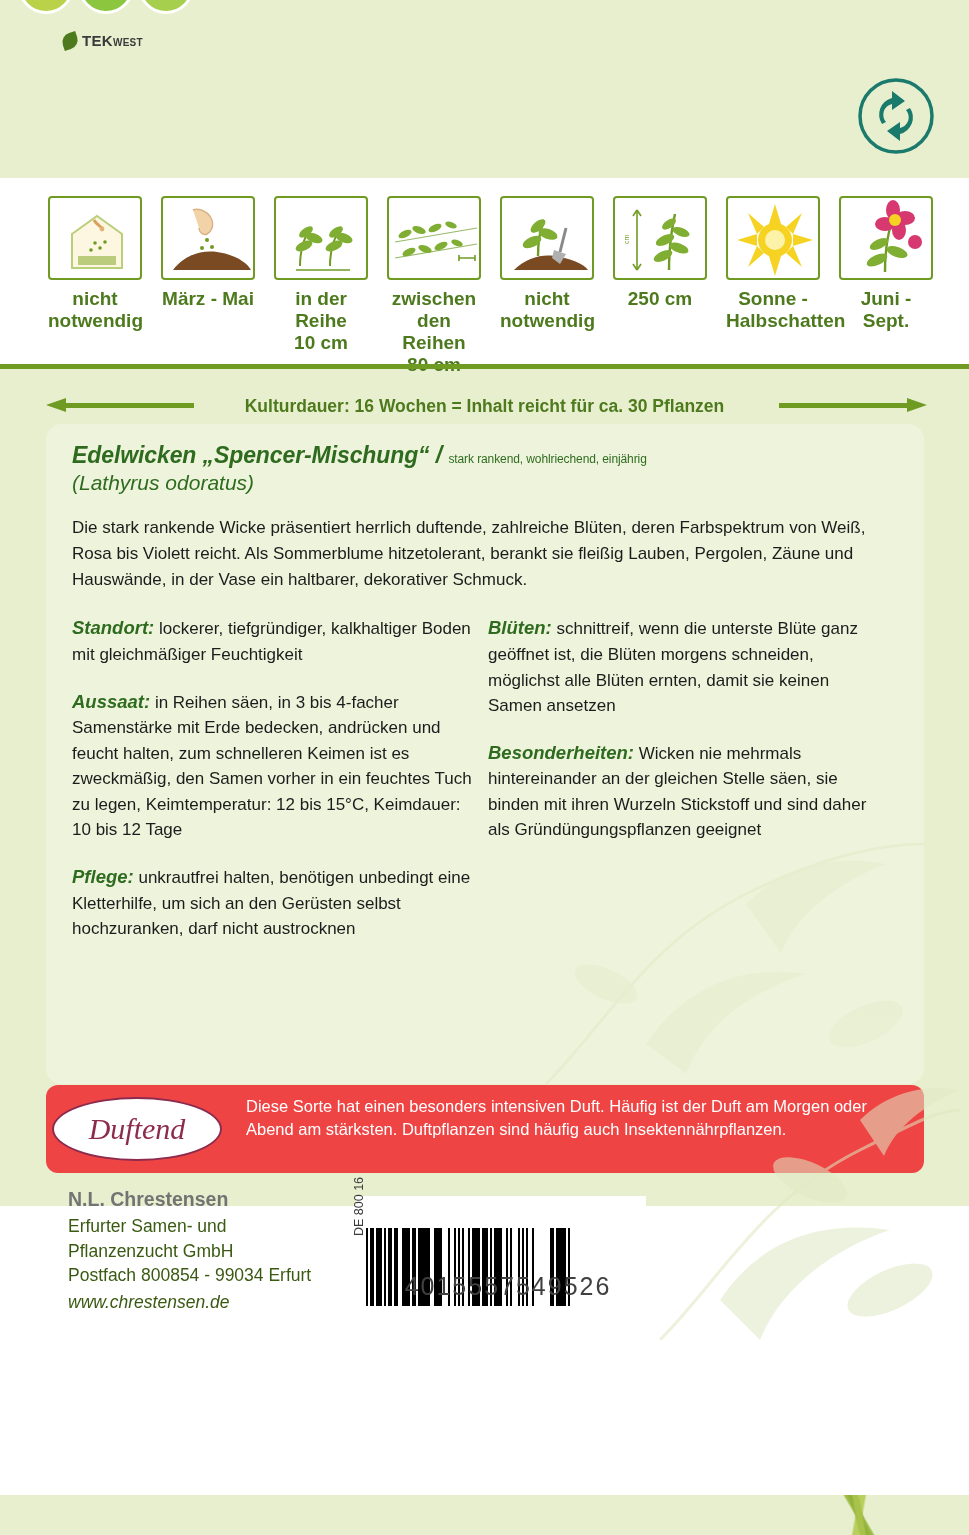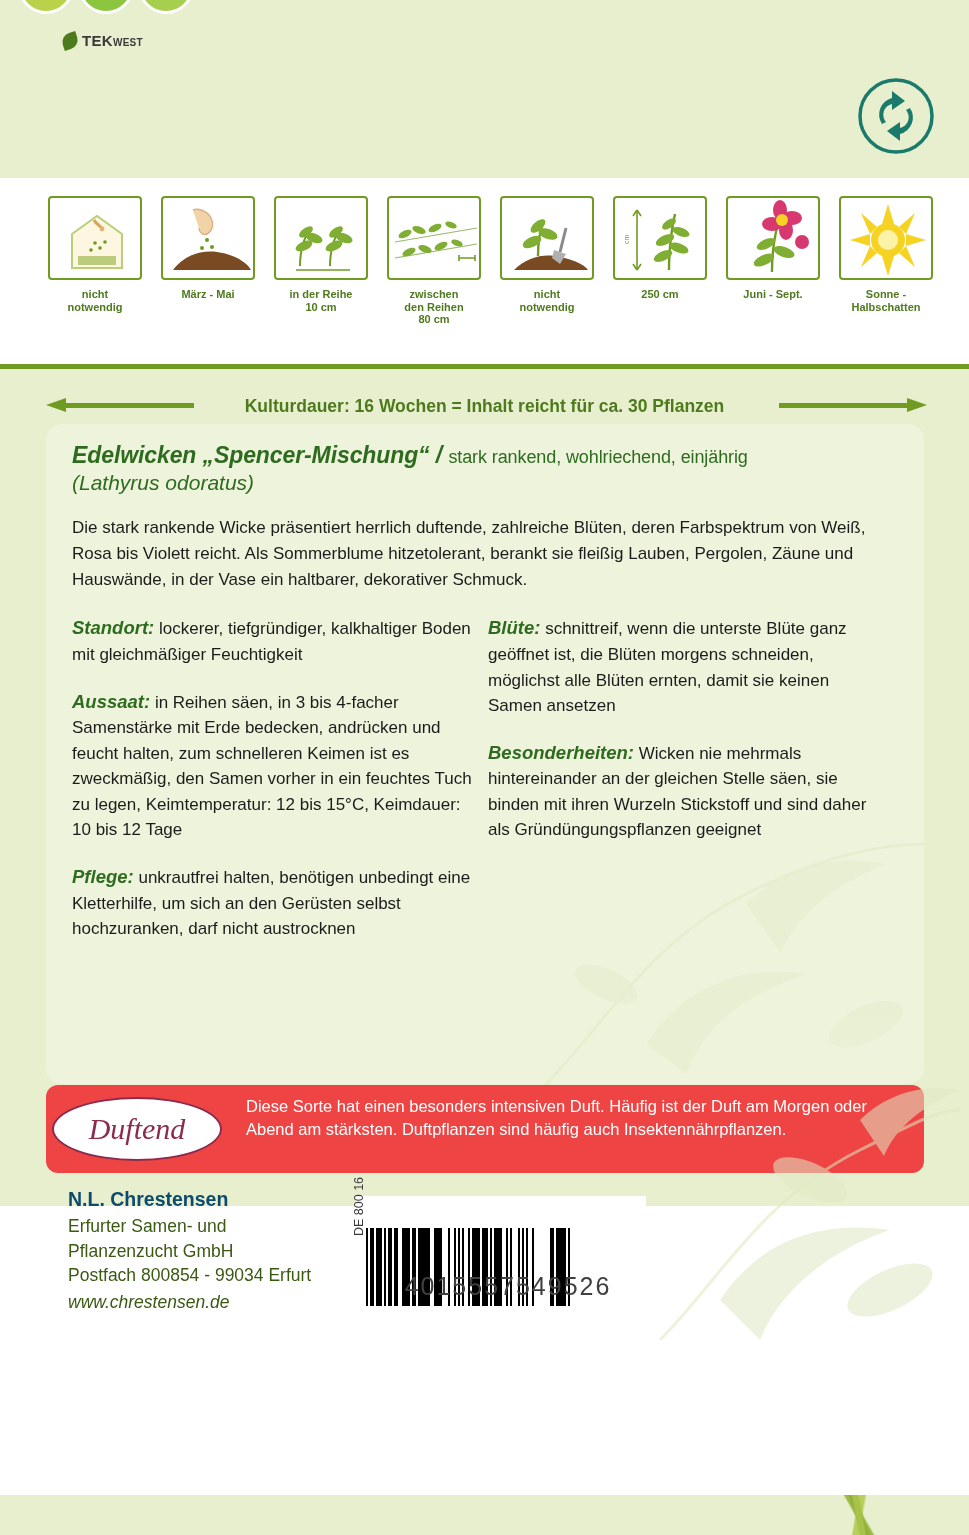--- a/index.html
+++ b/index.html
@@ -84,21 +84,21 @@
     width:94px; height:84px;
     background:#ffffff;
     border:2px solid #6f9b22;
     border-radius:4px;
     position:relative;
     overflow:hidden;
   }
   .icon-label {
     margin-top:8px;
     text-align:center;
-    font-size:11px;
+    font-size:19px;
     font-weight:bold;
     color:#4e7a1e;
     line-height:1.15;
   }
   
   .divider-line {
     position:absolute; left:0; top:364px; width:969px; height:5px;
     background:#6f9b22;
   }
   
@@ -135,21 +135,21 @@
   .panel-ornament {
     position:absolute; inset:0;
     opacity:0.5;
   }
   .panel-inner { position:absolute; left:26px; top:18px; width:828px; }
   .title-line1 {
     font-size:23px; color:#2f6b1f; font-style:italic; font-weight:bold;
     letter-spacing:-0.1px;
   }
   .title-line1 .plain {
-    font-size:18px; font-style:normal; font-weight:normal; color:#2f6b1f;
+    font-size:12px; font-style:normal; font-weight:normal; color:#2f6b1f;
   }
   .title-line2 {
     font-size:21px; color:#2f6b1f; font-style:italic; margin-top:2px;
   }
   .intro {
     margin-top:20px;
     font-size:17px; color:#1c1c1c; line-height:1.52;
     width:812px;
   }
   .cols { display:flex; margin-top:22px; }
@@ -184,21 +184,21 @@
   }
   .duft-text {
     position:absolute; left:200px; top:10px; width:660px;
     font-size:16.5px; color:#ffffff; line-height:1.42;
   }
   
   .address {
     position:absolute; left:68px; top:1186px; width:330px;
     font-size:17.5px; color:#3a5a12; line-height:1.42;
   }
-  .address .name { font-weight:bold; font-size:19.5px; color:#0c4a6e; }
+  .address .name { font-weight:bold; font-size:19.5px; color:#737373; }
   .address .url { font-style:italic; margin-top:2px; }
   
   .barcode-wrap {
     position:absolute; left:356px; top:1196px; width:290px; height:112px;
     background:#ffffff;
     display:flex; align-items:flex-end; padding:6px 10px 2px 10px;
   }
   .barcode {
     display:flex; align-items:flex-end; height:78px; gap:0;
   }
@@ -367,57 +367,57 @@
             <ellipse cx="54" cy="26" rx="8" ry="4" transform="rotate(-35 54 26)"></ellipse>
           </g>
         </svg>
       </div>
       <div class="icon-label">250 cm</div>
     </div>
 
     <div class="icon-item">
       <div class="icon-box">
         <svg width="94" height="84" viewBox="0 0 94 84">
-          <path d="M44 74 C44 56 46 40 50 26" stroke="#6f9b22" stroke-width="2.4" fill="none"></path>
-          <g fill="#7fae33">
-            <ellipse cx="36" cy="62" rx="11" ry="5" transform="rotate(-25 36 62)"></ellipse>
-            <ellipse cx="56" cy="54" rx="11" ry="5" transform="rotate(20 56 54)"></ellipse>
-            <ellipse cx="38" cy="46" rx="10" ry="4.6" transform="rotate(-25 38 46)"></ellipse>
-          </g>
-          <g fill="#d6386f">
-            <ellipse cx="52" cy="12" rx="7" ry="10"></ellipse>
-            <ellipse cx="64" cy="20" rx="10" ry="7"></ellipse>
-            <ellipse cx="58" cy="32" rx="7" ry="10"></ellipse>
-            <ellipse cx="44" cy="26" rx="10" ry="7"></ellipse>
-          </g>
-          <circle cx="54" cy="22" r="6" fill="#f6d323"></circle>
-          <circle cx="74" cy="44" r="7" fill="#d6386f"></circle>
-        </svg>
-      </div>
-      <div class="icon-label">Juni - Sept.</div>
-    </div>
-
-    <div class="icon-item">
-      <div class="icon-box">
-        <svg width="94" height="84" viewBox="0 0 94 84">
           <g fill="#f6d323">
             <polygon points="47,6 53,26 41,26"></polygon>
             <polygon points="47,78 53,58 41,58"></polygon>
             <polygon points="9,42 29,48 29,36"></polygon>
             <polygon points="85,42 65,48 65,36"></polygon>
             <polygon points="20,15 36,29 29,36"></polygon>
             <polygon points="74,15 58,29 65,36"></polygon>
             <polygon points="20,69 36,55 29,48"></polygon>
             <polygon points="74,69 58,55 65,48"></polygon>
           </g>
           <circle cx="47" cy="42" r="17" fill="#f6d323"></circle>
           <circle cx="47" cy="42" r="10" fill="#fdf3a8"></circle>
         </svg>
       </div>
       <div class="icon-label">Sonne -<br>Halbschatten</div>
+    </div>
+
+    <div class="icon-item">
+      <div class="icon-box">
+        <svg width="94" height="84" viewBox="0 0 94 84">
+          <path d="M44 74 C44 56 46 40 50 26" stroke="#6f9b22" stroke-width="2.4" fill="none"></path>
+          <g fill="#7fae33">
+            <ellipse cx="36" cy="62" rx="11" ry="5" transform="rotate(-25 36 62)"></ellipse>
+            <ellipse cx="56" cy="54" rx="11" ry="5" transform="rotate(20 56 54)"></ellipse>
+            <ellipse cx="38" cy="46" rx="10" ry="4.6" transform="rotate(-25 38 46)"></ellipse>
+          </g>
+          <g fill="#d6386f">
+            <ellipse cx="52" cy="12" rx="7" ry="10"></ellipse>
+            <ellipse cx="64" cy="20" rx="10" ry="7"></ellipse>
+            <ellipse cx="58" cy="32" rx="7" ry="10"></ellipse>
+            <ellipse cx="44" cy="26" rx="10" ry="7"></ellipse>
+          </g>
+          <circle cx="54" cy="22" r="6" fill="#f6d323"></circle>
+          <circle cx="74" cy="44" r="7" fill="#d6386f"></circle>
+        </svg>
+      </div>
+      <div class="icon-label">Juni - Sept.</div>
     </div>
 
   </div>
 
   <div class="divider-line"></div>
 
   <div class="arrow-left">
     <div class="arrow-head"></div>
       <div class="arrow-line"></div>
   </div>
@@ -461,21 +461,21 @@
             <b>Aussaat:</b>
             <span>in Reihen säen, in 3 bis 4-facher Samenstärke mit Erde bedecken, andrücken und feucht halten, zum schnelleren Keimen ist es zweckmäßig, den Samen vorher in ein feuchtes Tuch zu legen, Keimtemperatur: 12 bis 15°C, Keimdauer: 10 bis 12 Tage</span>
           </div>
           <div class="sec">
             <b>Pflege:</b>
             <span>unkrautfrei halten, benötigen unbedingt eine Kletterhilfe, um sich an den Gerüsten selbst hochzuranken, darf nicht austrocknen</span>
           </div>
         </div>
         <div class="col-right">
           <div class="sec">
-            <b>Blüte:</b>
+            <b>Blüten:</b>
             <span>schnittreif, wenn die unterste Blüte ganz geöffnet ist, die Blüten morgens schneiden, möglichst alle Blüten ernten, damit sie keinen Samen ansetzen</span>
           </div>
           <div class="sec">
             <b>Besonderheiten:</b>
             <span>Wicken nie mehrmals hintereinander an der gleichen Stelle säen, sie binden mit ihren Wurzeln Stickstoff und sind daher als Gründüngungspflanzen geeignet</span>
           </div>
         </div>
       </div>
     </div>
   </div>

